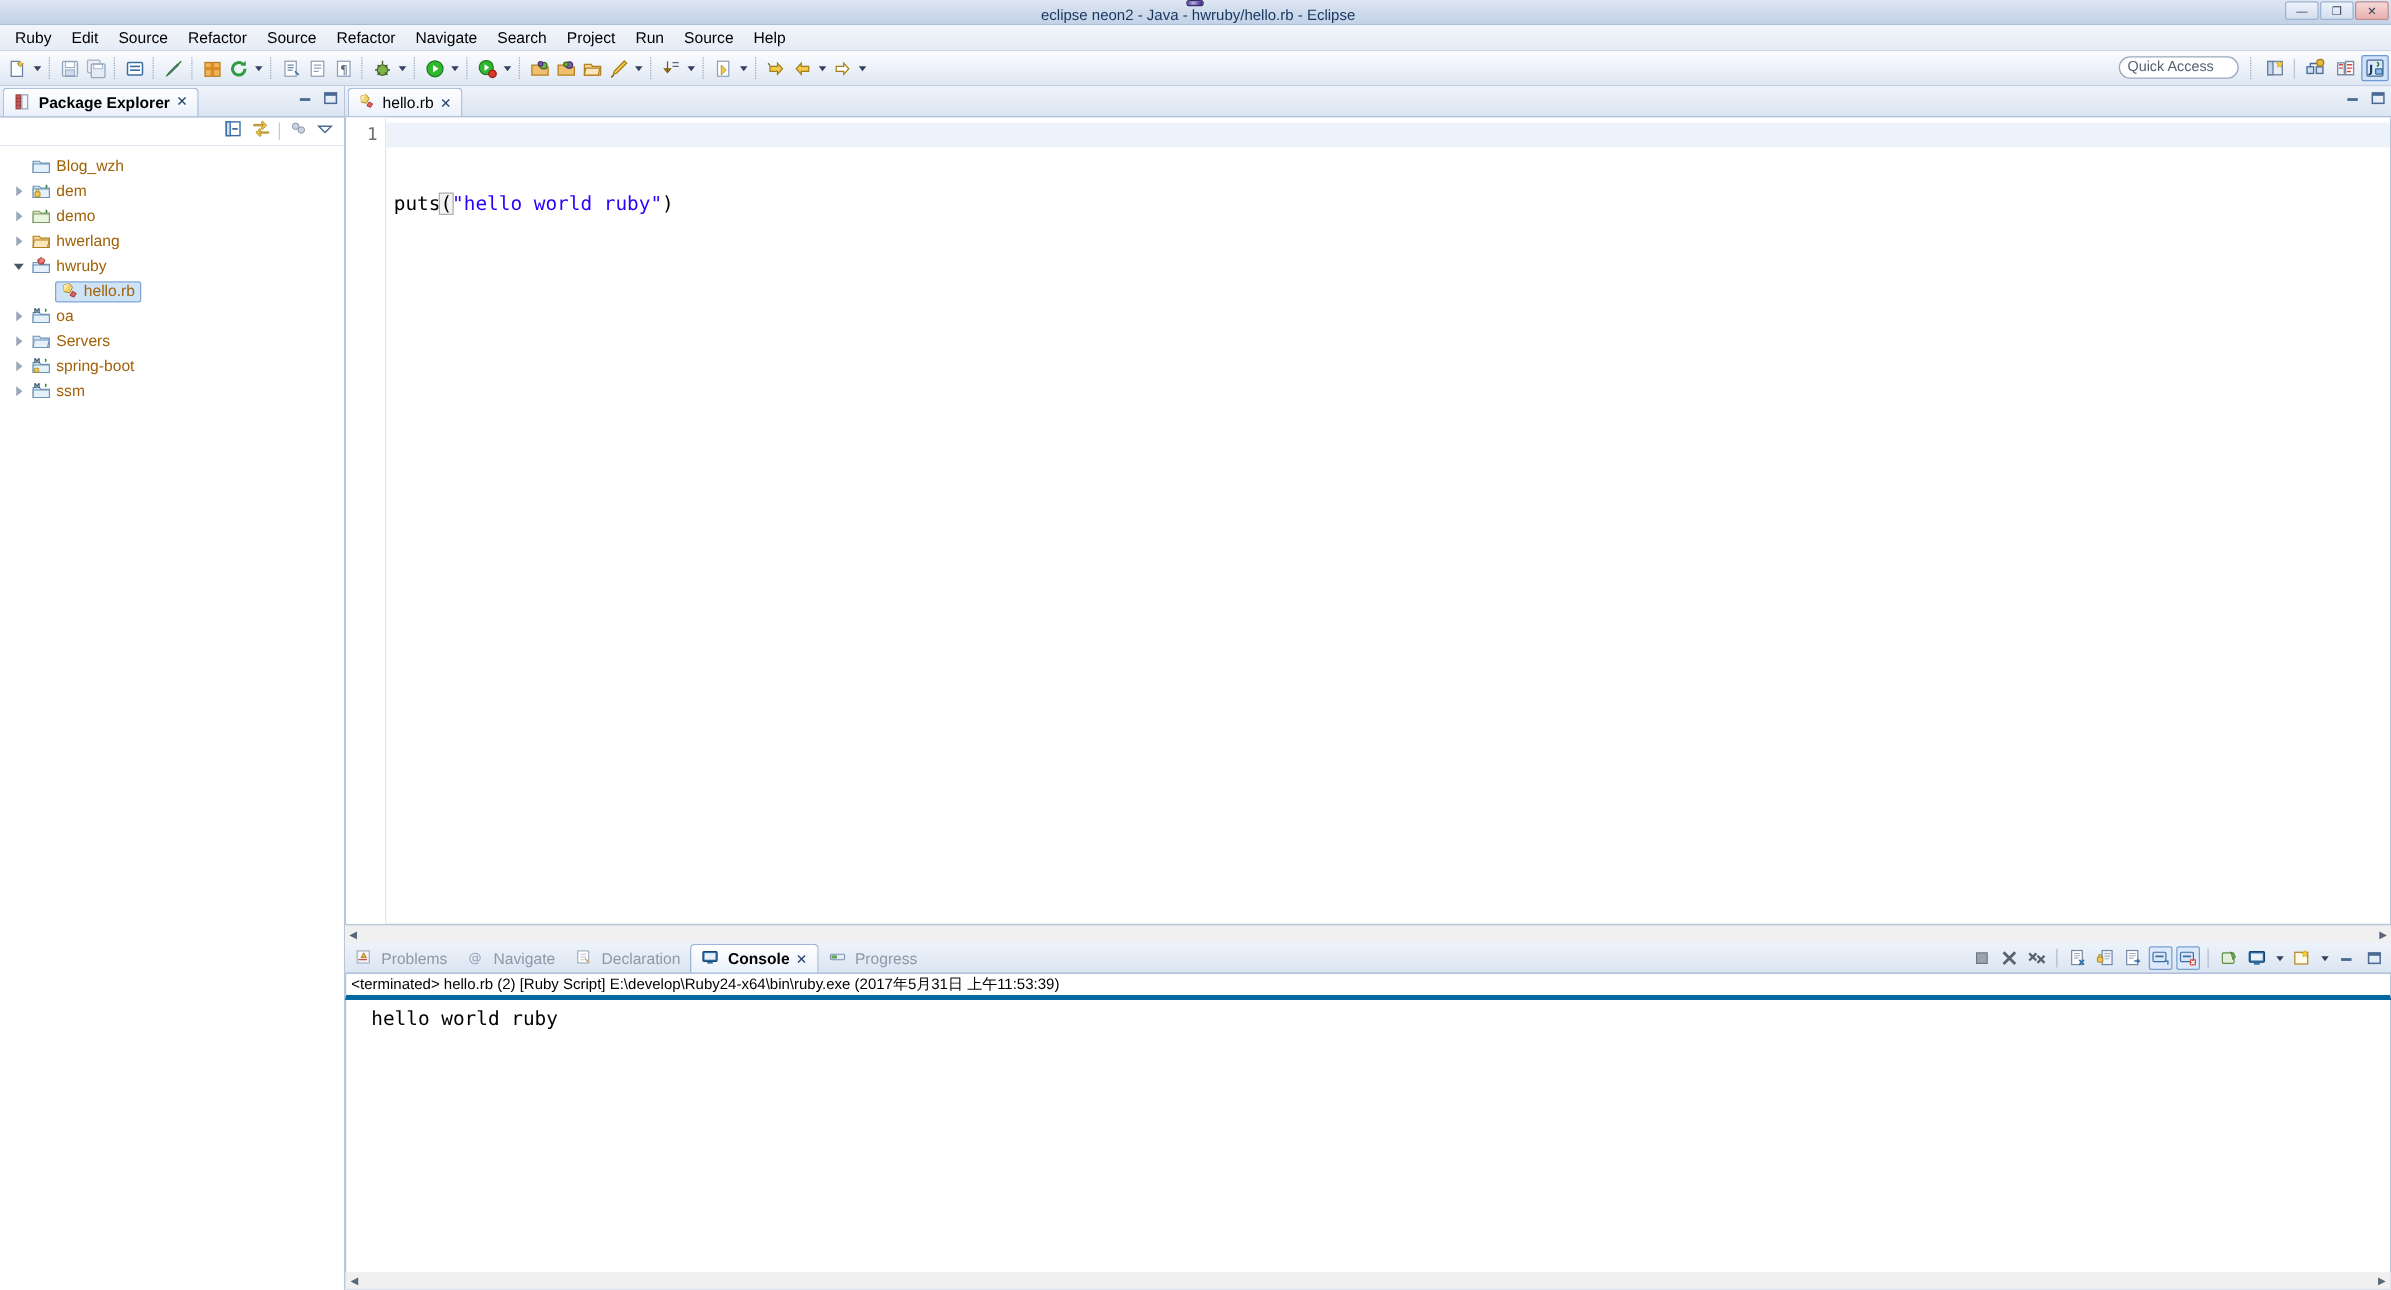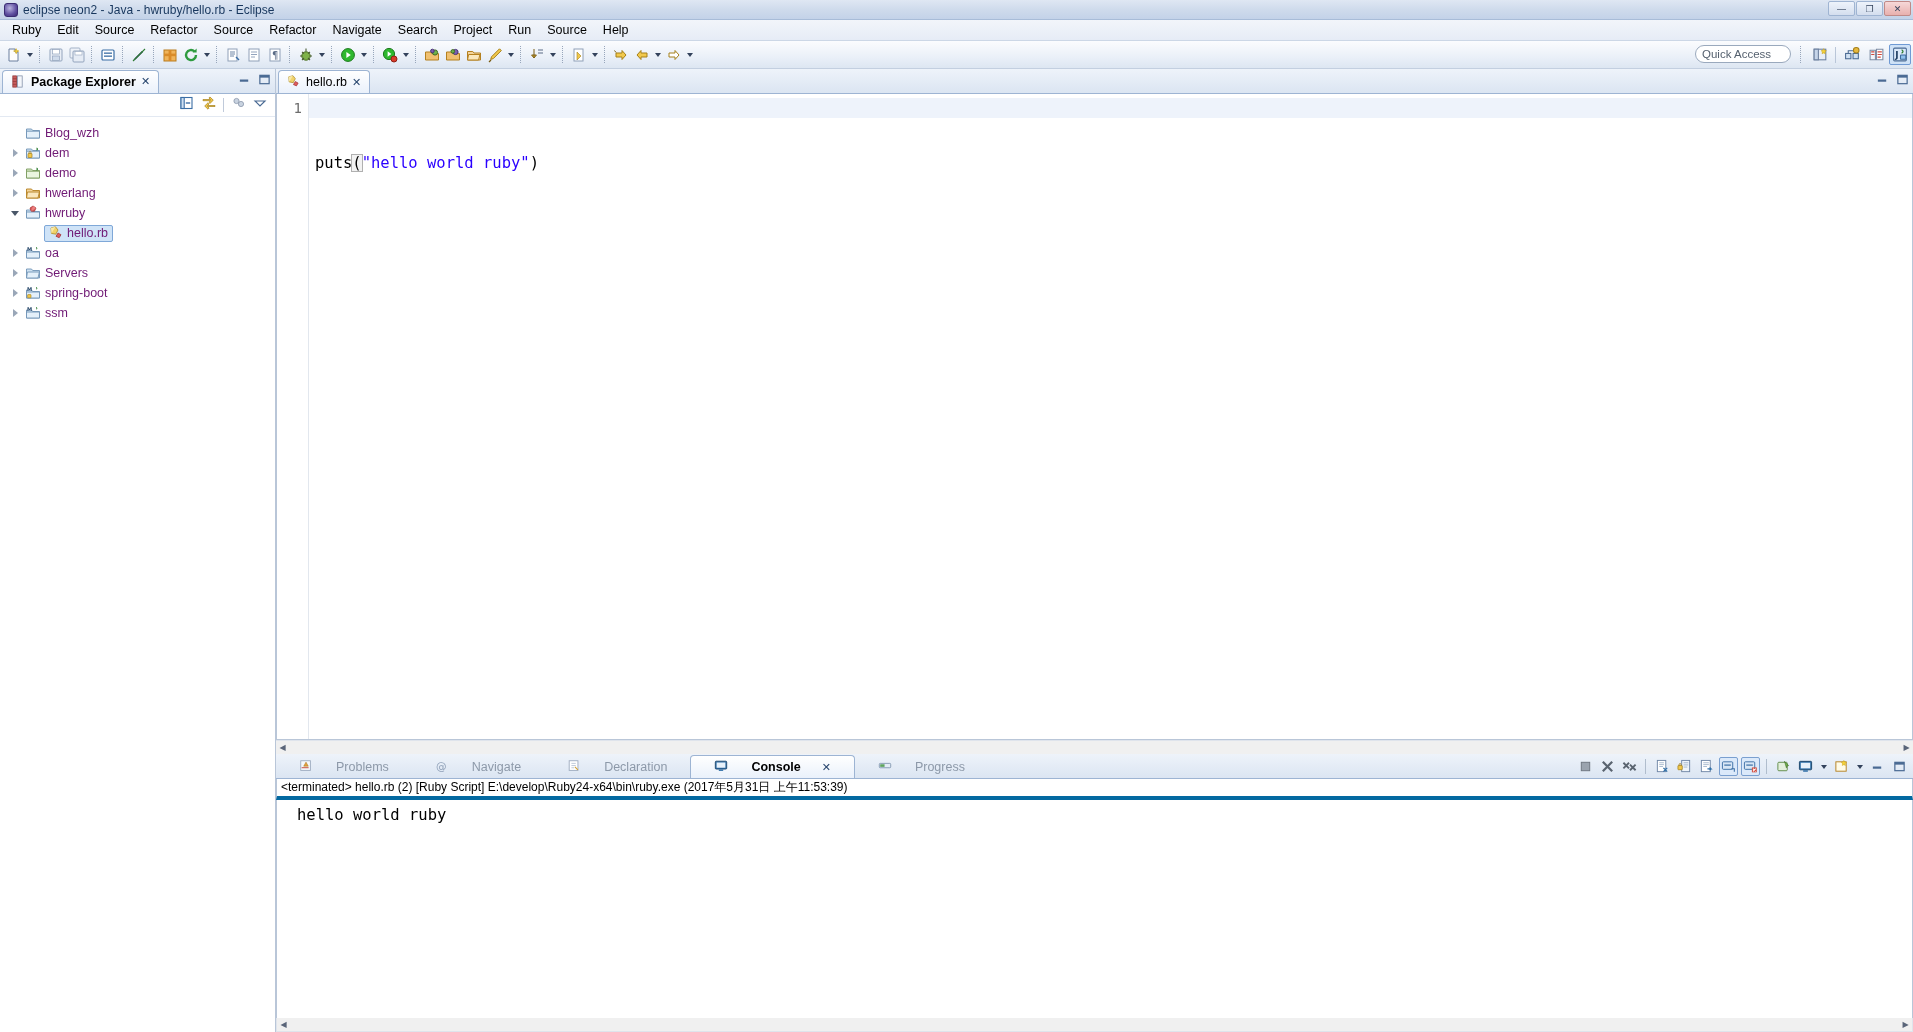--- a/index.html
+++ b/index.html
@@ -19,20 +19,21 @@
 
   
   .titlebar {
     height: 19px;
     background: linear-gradient(to bottom,#dfe7f3 0%,#cfdbec 50%,#c3d2e8 100%);
     border-bottom: 1px solid #a8bcd8;
     display: flex; align-items: center;
     padding-left: 4px;
     font-size: 12px; color: #17365d;
     position: relative;
+    flex-direction: column;
   }
   .titlebar .app-icon {
     width: 14px; height: 14px; margin-right: 5px;
     border-radius: 3px;
     background: radial-gradient(circle at 40% 35%, #b9b4e0 0%, #5f4fa0 60%, #3b2c73 100%);
     border: 1px solid #3b2c73;
     box-sizing: border-box;
   }
   .titlebar .title-text { white-space: nowrap; }
   .winbtns { position: absolute; right: 2px; top: 1px; display: flex; gap: 1px; }
@@ -153,21 +154,21 @@
     height: 22px;
     background: #ffffff;
     display: flex; align-items: center; justify-content: flex-end;
     gap: 6px; padding-right: 8px;
     border-bottom: 1px solid #e3e9f2;
   }
   .tree {
     flex: 1;
     background: #ffffff;
     padding-top: 6px;
-    font-size: 12.5px; color: #701a75;
+    font-size: 12.5px; color: #a16207;
     overflow: hidden;
   }
   .tree-row {
     height: 20px;
     display: flex; align-items: center;
     padding-left: 8px;
     white-space: nowrap;
   }
   .twisty {
     width: 14px; height: 14px;
@@ -265,22 +266,22 @@
 
   
   .console-area { flex: 1; display: flex; flex-direction: column; min-height: 0;}
   .con-tabrow {
     height: 24px;
     background: linear-gradient(to bottom,#eef3fa,#dbe5f2);
     display: flex; align-items: flex-end; position: relative;
     border-bottom: 1px solid #9db4d3;
   }
   .con-tab {
-    height: 23px; display:flex; align-items:center; gap:21px;
-    padding: 0 23px;
+    height: 23px; display:flex; align-items:center; gap:5px;
+    padding: 0 8px;
     font-size: 12.5px; color:#8d99a9;
     box-sizing: border-box;
   }
   .con-tab.active {
     background: linear-gradient(to bottom,#ffffff,#eaf1fb);
     border: 1px solid #9db4d3; border-bottom: none;
     border-radius: 4px 4px 0 0;
     color: #000; font-weight: bold;
   }
   .con-tab.active .closex { font-weight: normal; color:#27456d; font-size:11px;}

